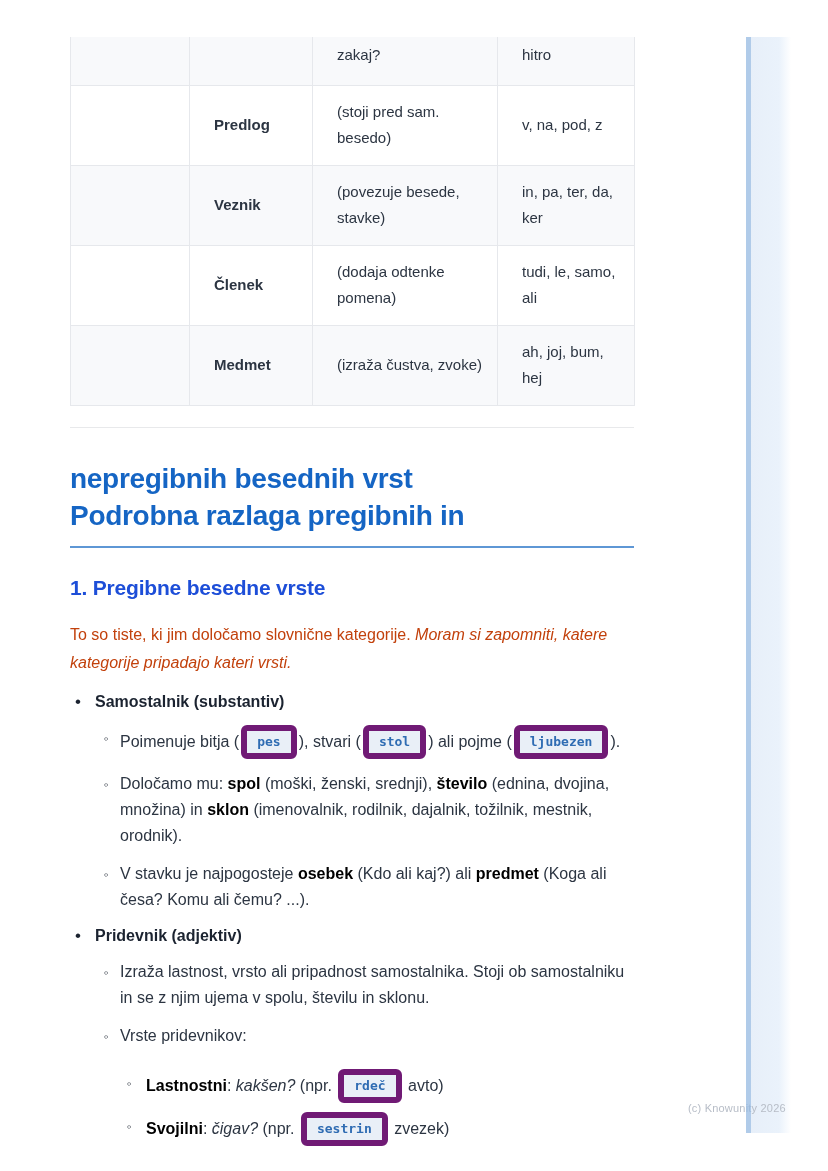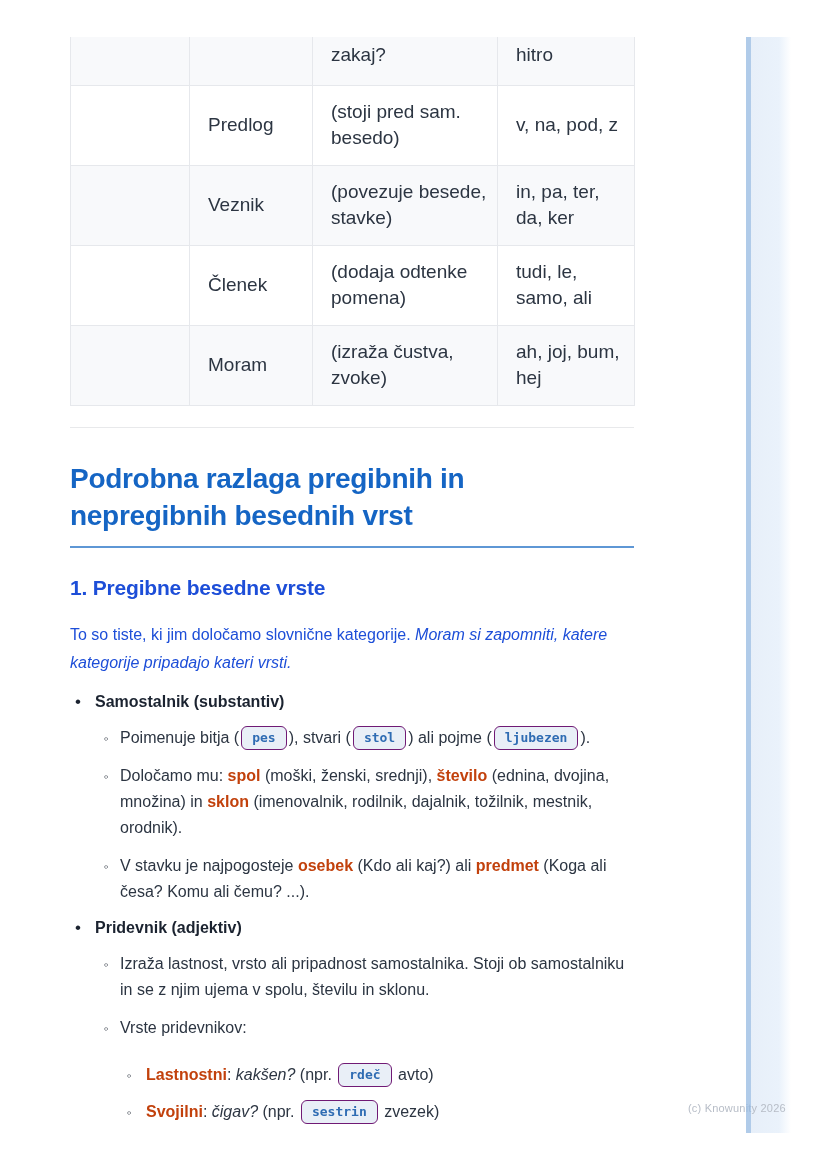--- a/index.html
+++ b/index.html
@@ -10,52 +10,52 @@
     font-family:"Liberation Sans", sans-serif;
     color:#2c3542;
     overflow:hidden;
   }
   .content { position:absolute; left:70px; top:37px; width:564px; }
 
   
   table.word-table { width:564px; border-collapse:collapse; table-layout:fixed; }
   table.word-table td {
     border:1px solid #e6e8ec;
-    font-size:19px; line-height:26px;
+    font-size:15px; line-height:26px;
     vertical-align:middle;
-    padding:10px 10px 10px 18px;
+    padding:10px 10px 10px 24px;
     color:#2c3542;
   }
   table.word-table col.c1 { width:119px; }
   table.word-table col.c2 { width:123px; }
   table.word-table col.c3 { width:185px; }
   table.word-table col.c4 { width:137px; }
   table.word-table tr.alt  { background:#f8f9fb; }
   table.word-table tr.norm { background:#ffffff; }
   table.word-table tr { height:80px; }
   table.word-table tr.partial { height:48px; }
   table.word-table tr.partial td { border-top:none; vertical-align:top; padding-top:5px; }
-  td.cell-name { font-weight:400; color:#1b2330; padding-left:24px; }
+  td.cell-name { font-weight:700; color:#1b2330; padding-left:24px; }
   td.cell-ex { padding-left:15px; }
 
   
   .divider { margin-top:21px; height:1px; background:#e8e9eb; }
   h1.page-title {
     margin-top:32px;
     font-size:28px; line-height:37px; font-weight:700;
     color:#1565c4; letter-spacing:-0.3px;
   }
   h1.page-title span { display:block; }
   .title-underline { margin-top:12px; height:2px; background:#5e97d5; }
   h2.section-heading {
     margin-top:29px;
     font-size:21px; line-height:22px; font-weight:700;
     color:#1d4ed8; letter-spacing:-0.2px;
   }
-  p.intro { margin-top:22px; font-size:16px; line-height:28px; color:#1d4ed8; }
+  p.intro { margin-top:22px; font-size:16px; line-height:28px; color:#c2410c; }
   p.intro em { font-style:italic; }
 
   
   ul { list-style:none; }
   ul.l1 { margin-top:14px; }
   ul.l1 > li { position:relative; padding-left:25px; margin-bottom:12px; }
   ul.l1 > li::before {
     content:"\2022"; position:absolute; left:5px; top:0px;
     font-size:17px; color:#1b2330; line-height:22px;
   }
@@ -68,30 +68,30 @@
     content:"\25E6"; position:absolute; left:9px; top:1px;
     font-size:13px; color:#1b2330; line-height:26px;
   }
   ul.l3 { margin-top:20px; }
   ul.l3 > li { position:relative; padding-left:26px; margin-bottom:9px;
                font-size:16px; line-height:28px; color:#2c3542; }
   ul.l3 > li::before {
     content:"\25E6"; position:absolute; left:7px; top:1px;
     font-size:13px; color:#1b2330; line-height:28px;
   }
-  strong { font-weight:700; color:#c2410c; }
+  strong { font-weight:700; color:#000000; }
   em { font-style:italic; }
 
   code.badge {
     display:inline-block;
     font-family:"DejaVu Sans Mono", monospace;
     font-size:13px; font-weight:700;
     color:#2f6cb3;
     background:#e9eff7;
-    border:1px solid #701a75;
+    border:6px solid #701a75;
     border-radius:6px;
     padding:2px 10px 3px 10px;
     line-height:17px;
     margin:0 2px;
     vertical-align:1px;
   }
 
   
   .edge-panel {
     position:absolute; left:751px; top:37px; width:40px; height:1096px;
@@ -141,32 +141,32 @@
         <td class="cell-ex">in, pa, ter, da, ker</td>
       </tr>
       <tr class="norm">
         <td></td>
         <td class="cell-name">Členek</td>
         <td>(dodaja odtenke pomena)</td>
         <td class="cell-ex">tudi, le, samo, ali</td>
       </tr>
       <tr class="alt">
         <td></td>
-        <td class="cell-name">Moram</td>
+        <td class="cell-name">Medmet</td>
         <td>(izraža čustva, zvoke)</td>
         <td class="cell-ex">ah, joj, bum, hej</td>
       </tr>
     </tbody>
   </table>
 
   <div class="divider"></div>
 
   <h1 class="page-title">
+    <span>nepregibnih besednih vrst</span>
     <span>Podrobna razlaga pregibnih in</span>
-    <span>nepregibnih besednih vrst</span>
   </h1>
   <div class="title-underline"></div>
 
   <h2 class="section-heading">1. Pregibne besedne vrste</h2>
 
   <p class="intro"><span>To so tiste, ki jim določamo slovnične kategorije. </span><em>Moram si zapomniti, katere kategorije pripadajo kateri vrsti.</em></p>
 
   <ul class="l1">
     <li>
       <span class="li-title">Samostalnik (substantiv)</span>

